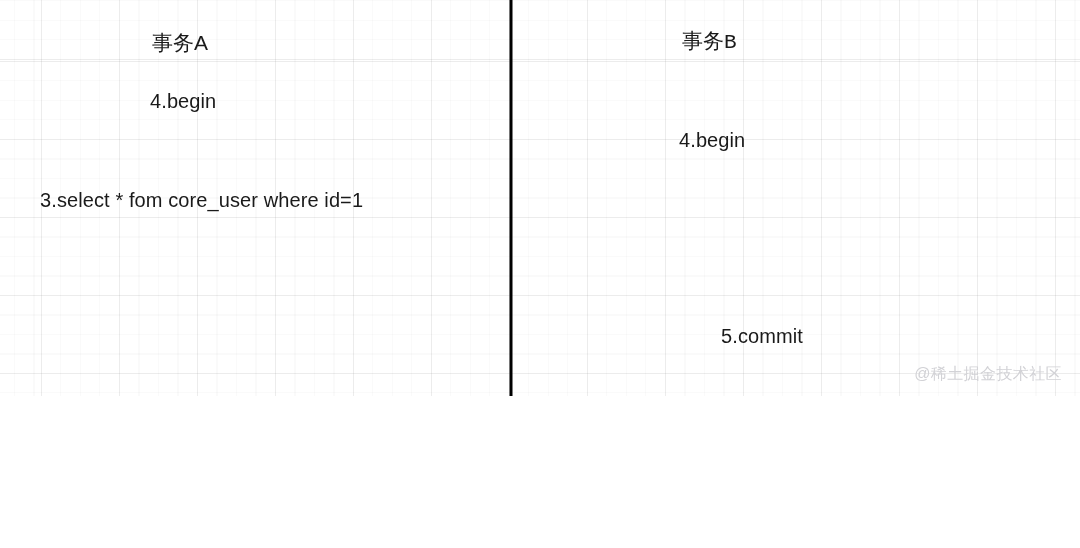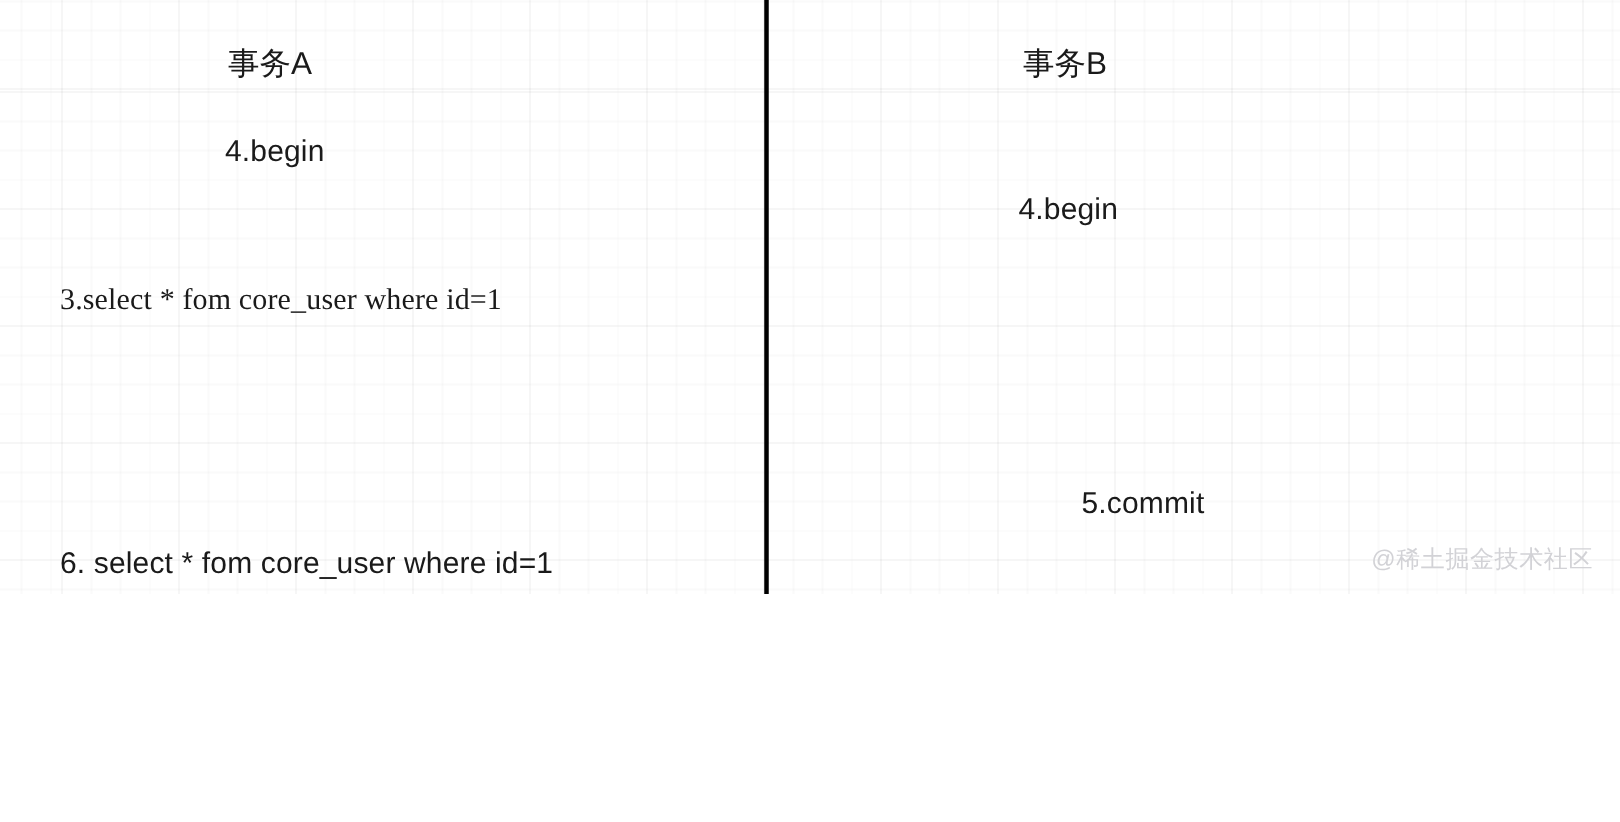--- a/index.html
+++ b/index.html
@@ -98,28 +98,27 @@
 
   <div id="grid-background"></div>
 
   <svg id="timeline-arrow" viewBox="0 0 1080 548" width="1080" height="548" xmlns="http://www.w3.org/2000/svg">
     <line x1="511" y1="0" x2="511" y2="516" stroke="#000000" stroke-width="3"></line>
     <polygon points="511,536 500,505 522,505" fill="#000000"></polygon>
   </svg>
 
   <div class="col-title" style="left:152px; top:29px;">事务A</div>
 
-  <div class="col-title" style="left:682px; top:29px;">事务B</div>
+  <div class="col-title" style="left:682px; top:29px;font-family:Liberation Mono, monospace;">事务B</div>
 
   <div class="stmt" style="left:150px; top:88px;">4.begin</div>
 
   <div class="stmt" style="left:679px; top:127px;">4.begin</div>
 
-  <div class="stmt" style="left:40px; top:187px;font-family:Liberation Serif, serif;">3.select * fom core_user where id=1</div>
+  <div class="stmt" style="left:40px; top:187px;">3.select * fom core_user where id=1</div>
 
 
   <div class="stmt" style="left:673px; top:323px;margin-left:48px;">5.commit</div>
 
-  <div class="stmt" style="left:40px; top:363px;">6. select * fom core_user where id=1</div>
 
   <div id="watermark">@稀土掘金技术社区</div>
 
 </div>
 
 </body></html>

